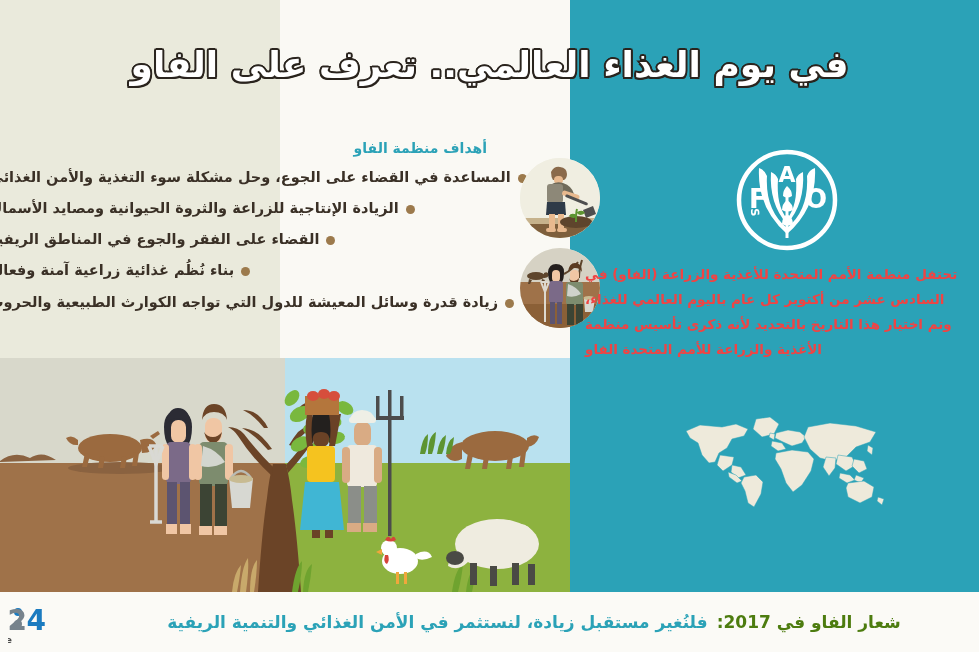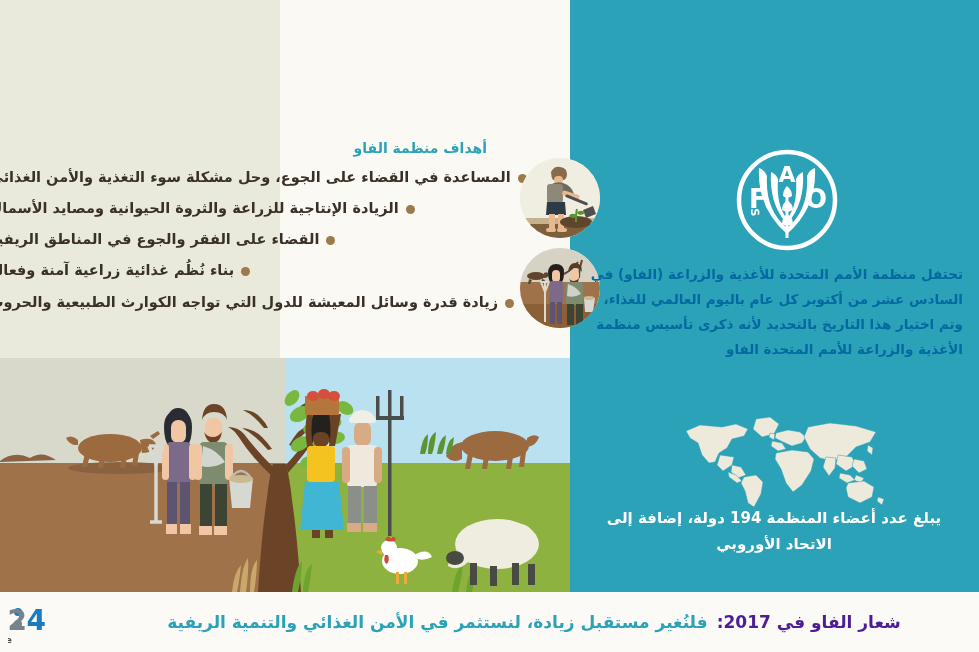--- a/index.html
+++ b/index.html
@@ -49,21 +49,21 @@
   }
   #circle-planting { left:520px; top:158px; width:80px; height:80px; }
   #circle-couple   { left:520px; top:248px; width:80px; height:80px; }
 
   
   #fao-logo { position:absolute; left:735px; top:148px; width:104px; height:104px; z-index:25; }
 
   
   #fao-para {
     position:absolute; left:585px; top:262px; width:378px; z-index:25;
-    direction:rtl; text-align:right; color:#0369a1;
+    direction:rtl; text-align:left; color:#ef4444;
     font-size:13.5px; font-weight:bold; line-height:1.85;
   }
 
   
   #world-map { position:absolute; left:680px; top:415px; width:208px; height:92px; z-index:25; }
 
   
   #members {
     position:absolute; left:585px; top:505px; width:378px; z-index:25;
     direction:rtl; text-align:center; color:#ffffff;
@@ -77,21 +77,21 @@
   #footer {
     position:absolute; left:0; top:592px; width:979px; height:60px;
     background:#fbfaf6; z-index:40; display:flex; align-items:center;
   }
   #footer-logo { position:absolute; left:8px; top:8px; width:86px; height:46px; }
   #footer-text {
     position:absolute; right:0; top:0; width:890px; height:60px;
     display:flex; align-items:center; justify-content:center;
     direction:rtl; white-space:nowrap;
   }
-  .ft-brown { color:#4c1d95; font-size:17px; font-weight:bold; }
+  .ft-brown { color:#4d7c0f; font-size:17px; font-weight:bold; }
   .ft-teal  { color:#2ba2b7; font-size:17px; font-weight:bold; margin-right:9px; }
 </style>
 </head>
 <body>
 
 <div id="stage">
 
   <div class="panel" id="panel-left"></div>
   <div class="panel" id="panel-mid"></div>
   <div class="panel" id="panel-right"></div>
@@ -262,20 +262,23 @@
 
       <g fill="#5d9431">
         <path d="M420 96 q2 -16 8 -20 q0 12 -3 20 z"></path>
         <path d="M428 96 q0 -18 8 -22 q-1 14 -4 22 z"></path>
         <path d="M437 96 q2 -15 9 -19 q-1 12 -4 19 z"></path>
         <path d="M446 96 q1 -13 8 -17 q-1 11 -4 17 z"></path>
       </g>
     </svg>
   </div>
 
+  <div id="title-wrap">
+    <div id="title">في يوم الغذاء العالمي.. تعرف على الفاو</div>
+  </div>
 
   <div id="goals">
     <div id="goals-heading">أهداف منظمة الفاو</div>
 
     <div class="goal-row">
       <span class="goal-dot"></span>
       <span class="goal-text">المساعدة في القضاء على الجوع، وحل مشكلة سوء التغذية والأمن الغذائي</span>
     </div>
     <div class="goal-row">
       <span class="goal-dot"></span>
@@ -426,21 +429,20 @@
 
         <path d="M198 82 l6 2 l-2 6 l-5 -4 z"></path>
 
         <path d="M188 30 l5 3 l-1 7 l-5 -4 z"></path>
 
         <path d="M90 18 l5 1 l-1 6 l-5 -3 z"></path>
       </g>
     </svg>
   </div>
 
-  <div id="members">يبلغ عدد أعضاء المنظمة 194 دولة، إضافة إلى الاتحاد الأوروبي</div>
 
   <div id="footer">
     <div id="footer-logo">
       <svg width="86" height="46" viewBox="0 0 86 46" xmlns="http://www.w3.org/2000/svg">
         <circle cx="10" cy="12" r="4" fill="#1b7bc0"></circle>
         <circle cx="10" cy="24" r="4" fill="#77838c"></circle>
         <text x="19" y="30" font-family="'DejaVu Sans','Liberation Sans',sans-serif" font-size="28" font-weight="bold" fill="#77838c">2</text>
         <text x="38" y="30" font-family="'DejaVu Sans','Liberation Sans',sans-serif" font-size="28" font-weight="bold" fill="#1b7bc0">4</text>
         <text x="4" y="43" font-family="'DejaVu Sans','Liberation Sans',sans-serif" font-size="9.5" font-weight="bold" fill="#4b4b4b">www.24.ae</text>
       </svg>

